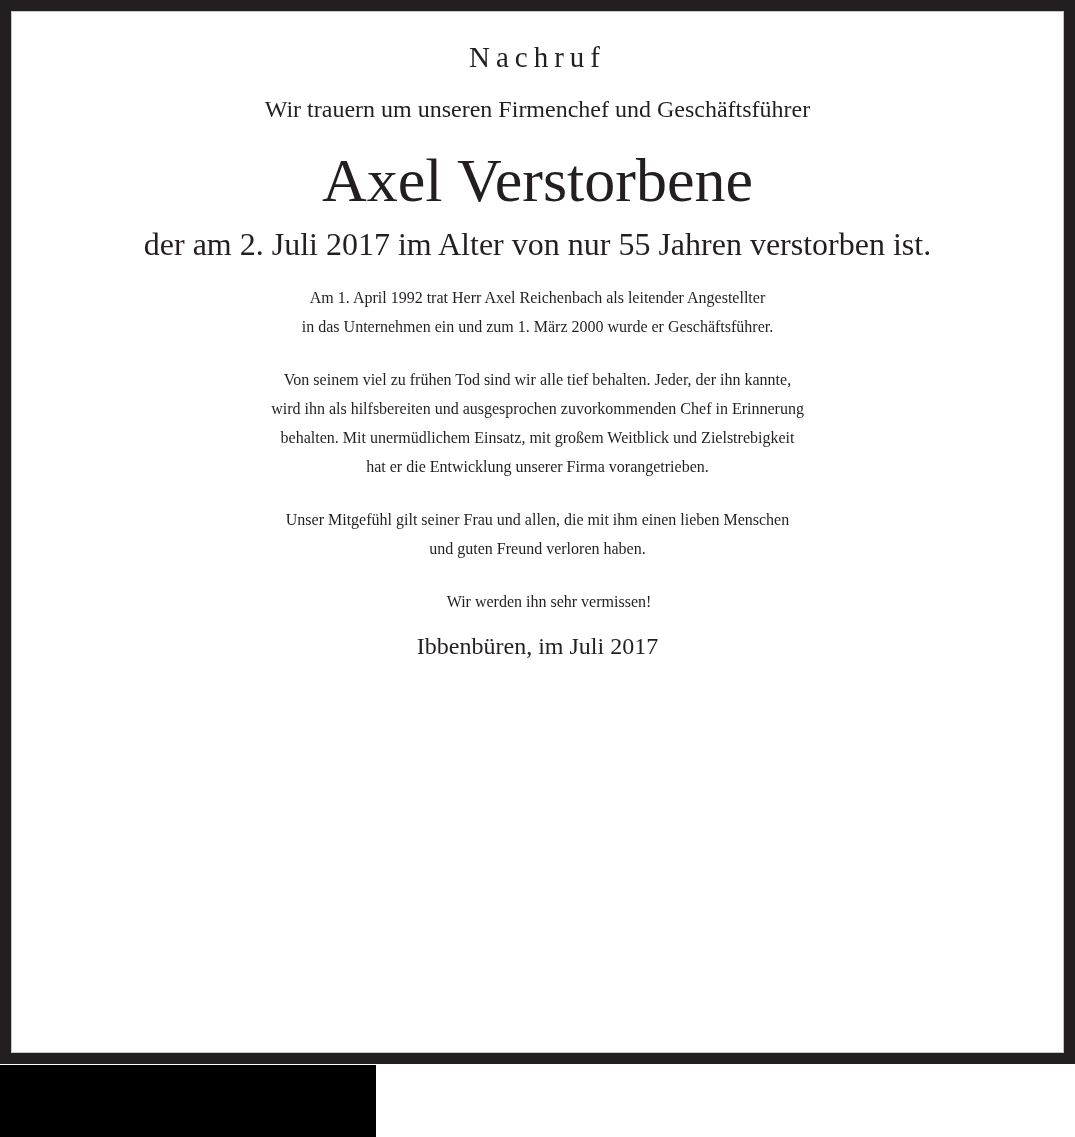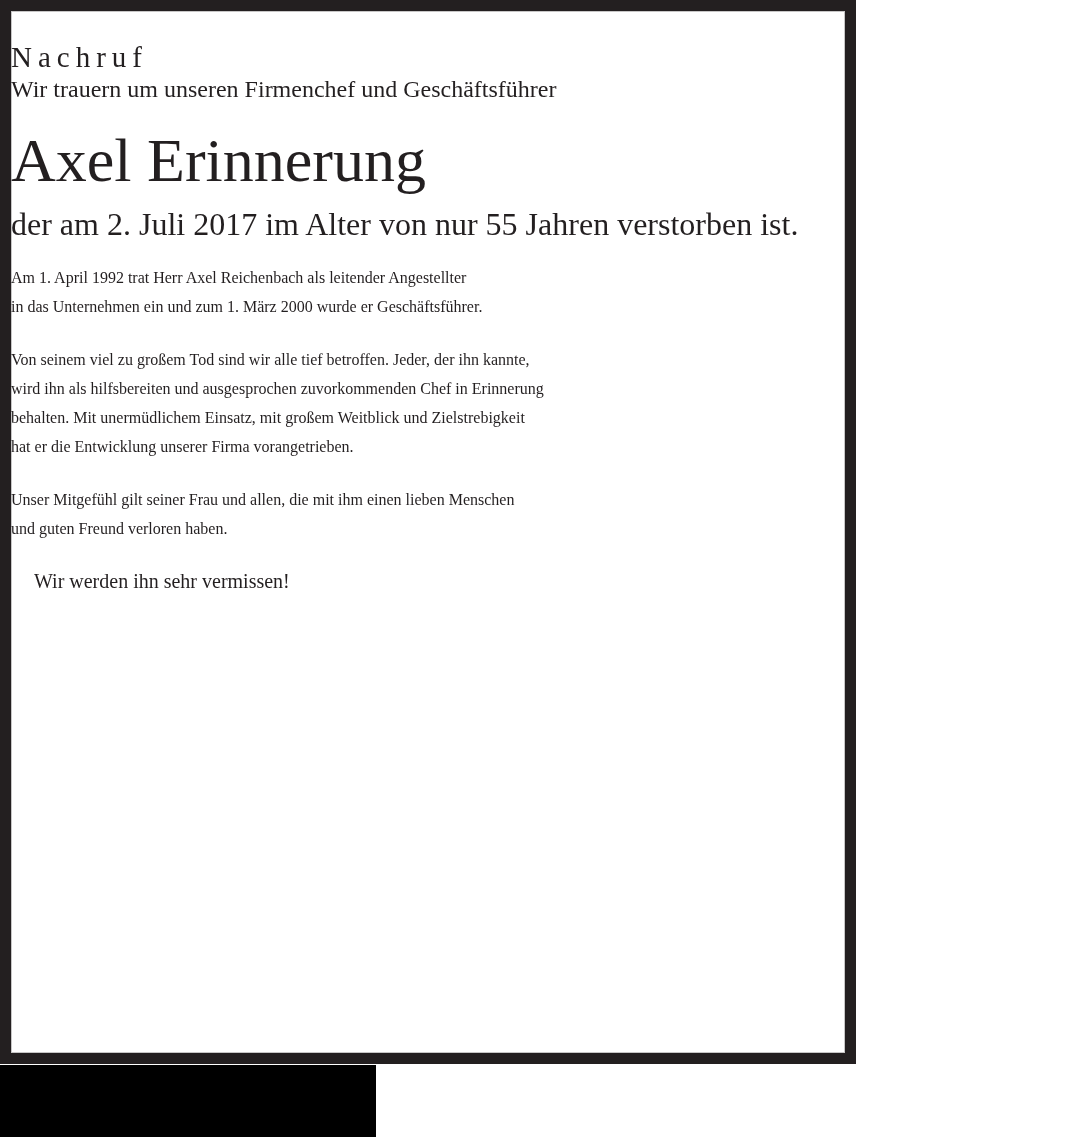--- a/index.html
+++ b/index.html
@@ -12,59 +12,60 @@
     width: 1075px;
     height: 1137px;
     font-family: "Liberation Serif", serif;
     color: #231f20;
     overflow: hidden;
   }
   .card {
     position: absolute;
     left: 0;
     top: 0;
-    width: 856px;
+    width: 1075px;
     height: 1064px;
     box-sizing: border-box;
     border: 11px solid #231f20;
     box-shadow: inset 0 0 0 1px #c7c6c6;
     background: #ffffff;
-    text-align: left;
+    text-align: center;
   }
   .inner {
     padding-top: 28px;
   }
   .header-line {
     font-size: 29px;
     line-height: 36px;
     letter-spacing: 6px;
   }
   .intro-line {
     font-size: 24px;
     line-height: 29px;
+    margin-top: 20px;
   }
   .deceased-name {
     font-size: 62px;
     line-height: 80px;
     margin-top: 16px;
     font-weight: normal;
   }
   .death-line {
     font-size: 32px;
     line-height: 29px;
     margin-top: 10px;
   }
   .para {
     font-size: 16px;
     line-height: 29px;
     margin-top: 24px;
     white-space: pre-line;
   }
   .farewell {
-    font-size: 20px;
+    font-size: 16px;
     line-height: 29px;
     margin-top: 24px;
     margin-left: 23px;
   }
   .signature {
     font-size: 33px;
     font-weight: bold;
     line-height: 44px;
     margin-top: 30px;
     white-space: pre-line;
@@ -83,27 +84,28 @@
     background: #000000;
   }
 </style>
 </head>
 <body>
 
 <div class="card">
   <div class="inner">
     <div class="header-line">Nachruf</div>
     <div class="intro-line">Wir trauern um unseren Firmenchef und Geschäftsführer</div>
-    <div class="deceased-name">Axel Erinnerung</div>
+    <div class="deceased-name">Axel Verstorbene</div>
     <div class="death-line">der am 2. Juli 2017 im Alter von nur 55 Jahren verstorben ist.</div>
     <div class="para">Am 1. April 1992 trat Herr Axel Reichenbach als leitender Angestellter
 in das Unternehmen ein und zum 1. März 2000 wurde er Geschäftsführer.</div>
-    <div class="para">Von seinem viel zu großem Tod sind wir alle tief betroffen. Jeder, der ihn kannte,
+    <div class="para">Von seinem viel zu frühen Tod sind wir alle tief behalten. Jeder, der ihn kannte,
 wird ihn als hilfsbereiten und ausgesprochen zuvorkommenden Chef in Erinnerung
 behalten. Mit unermüdlichem Einsatz, mit großem Weitblick und Zielstrebigkeit
 hat er die Entwicklung unserer Firma vorangetrieben.</div>
     <div class="para">Unser Mitgefühl gilt seiner Frau und allen, die mit ihm einen lieben Menschen
 und guten Freund verloren haben.</div>
     <div class="farewell">Wir werden ihn sehr vermissen!</div>
+    <div class="place-date">Ibbenbüren, im Juli 2017</div>
   </div>
 </div>
 
 <div class="redaction"></div>
 
 </body></html>

